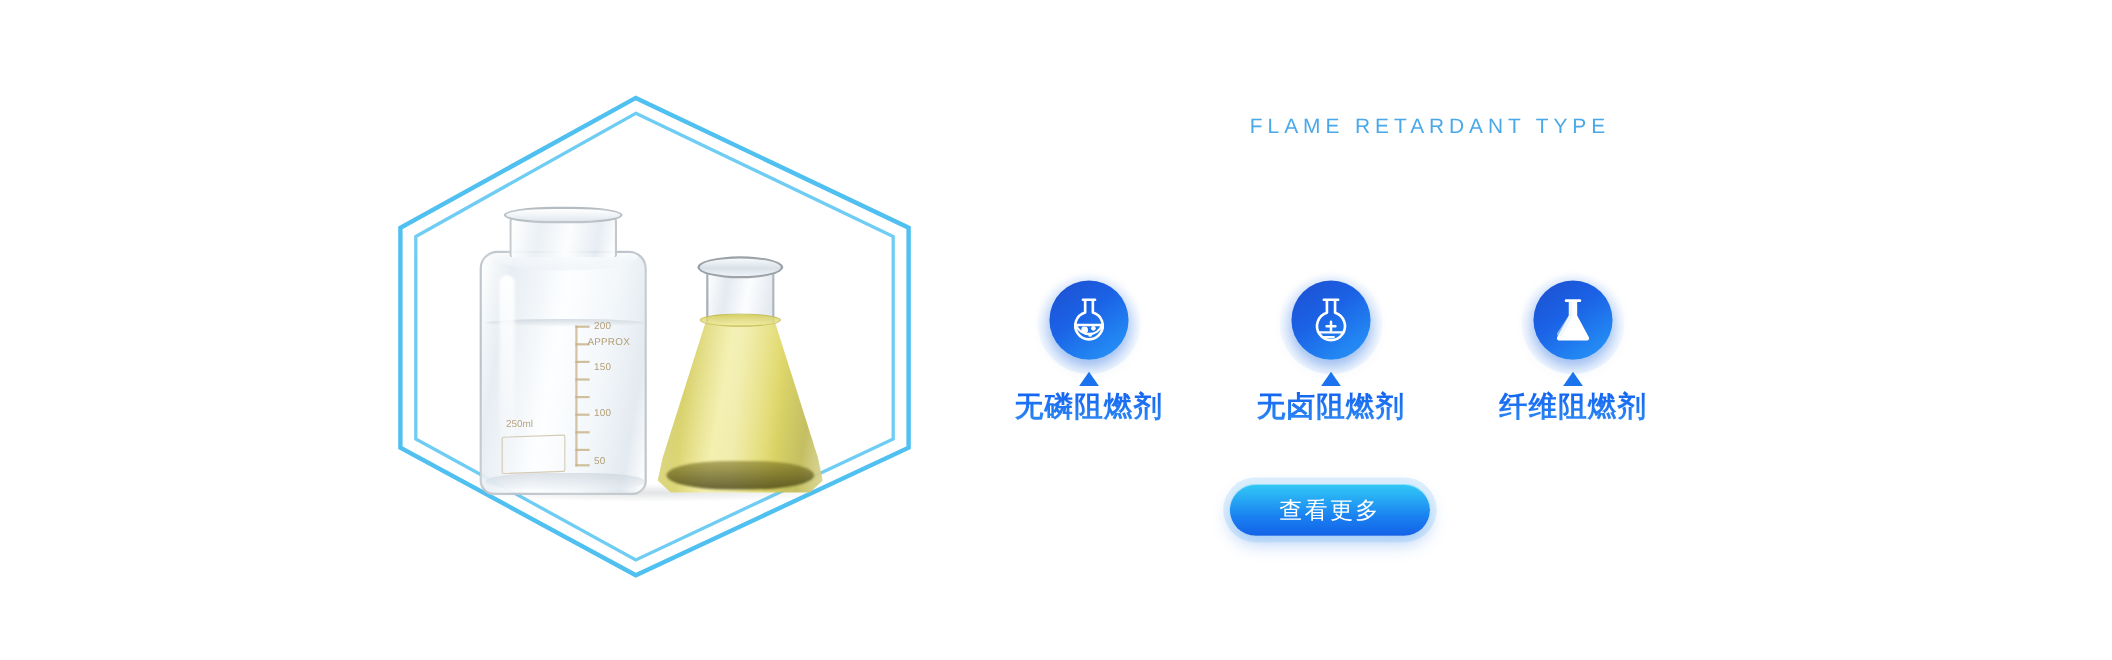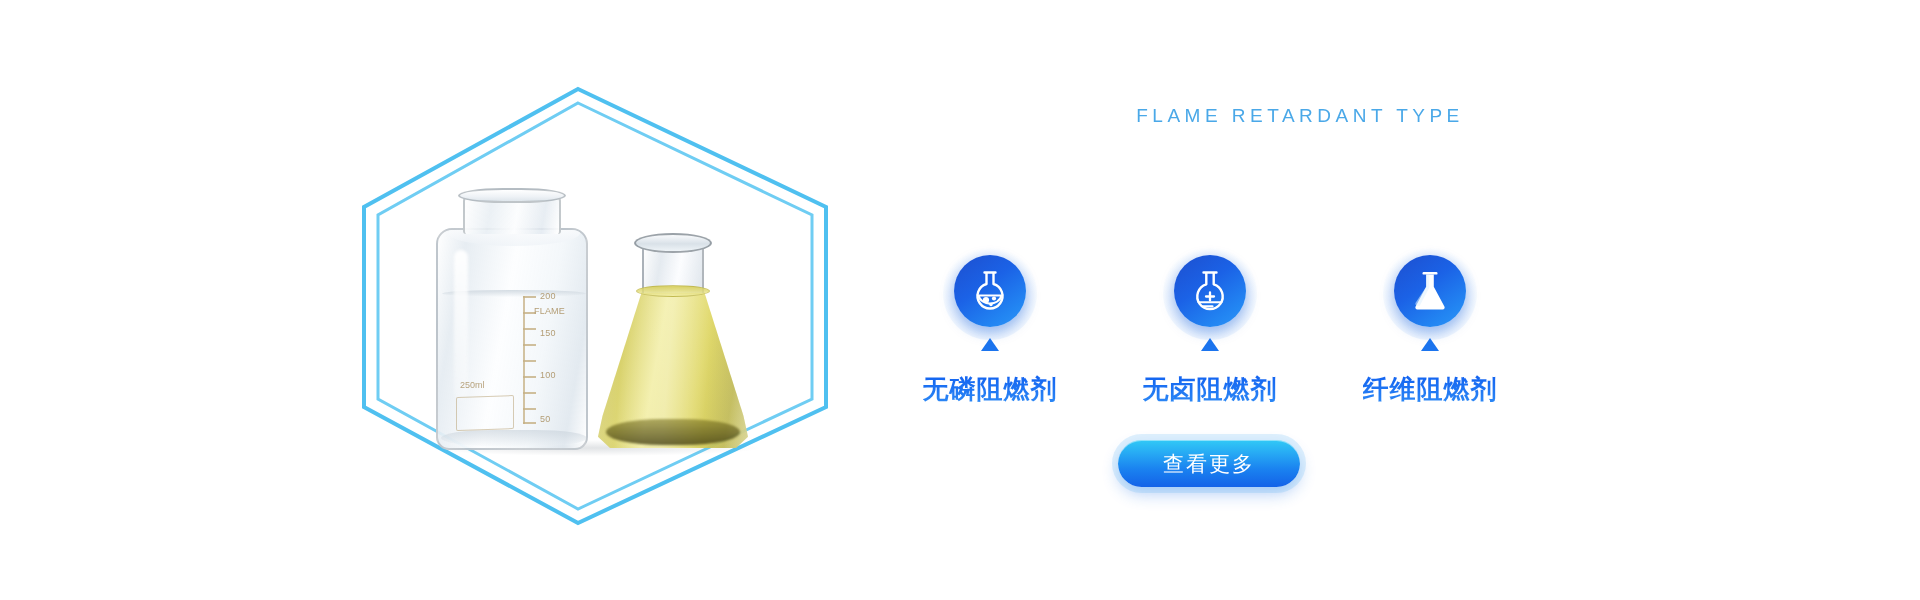--- a/index.html
+++ b/index.html
@@ -351,21 +351,21 @@
 
   .icon-caret {
     width: 0; height: 0;
     margin-top: 11px;
     border-left: 9px solid transparent;
     border-right: 9px solid transparent;
     border-bottom: 13px solid #1b74ee;
   }
 
   .icon-label {
-    margin-top: 21px;
+    margin-top: 1px;
     font-size: 26px;
     font-weight: bold;
     letter-spacing: 1px;
     white-space: nowrap;
     color: #1565f2;
     background: linear-gradient(180deg, #0f5ef0 0%, #2f8df6 100%);
     -webkit-background-clip: text;
     background-clip: text;
     -webkit-text-fill-color: transparent;
     font-family: Liberation Serif, serif;
@@ -429,21 +429,21 @@
             <span style="top:32px"></span>
             <span style="top:48px"></span>
             <span style="top:64px"></span>
             <span style="top:80px"></span>
             <span style="top:96px"></span>
             <span style="top:112px"></span>
             <span style="top:126px"></span>
           </div>
 
           <div class="scale-label" style="left:102px; top:61px;">200</div>
-          <div class="scale-label" style="left:96px; top:76px;">FLAME</div>
+          <div class="scale-label" style="left:96px; top:76px;">APPROX</div>
           <div class="scale-label" style="left:102px; top:98px;">150</div>
           <div class="scale-label" style="left:102px; top:140px;">100</div>
           <div class="scale-label" style="left:102px; top:184px;">50</div>
 
           <div class="vol-text">250ml</div>
           <div class="label-box"></div>
         </div>
         <div class="bottle-neck"></div>
         <div class="bottle-lip"></div>
       </div>

